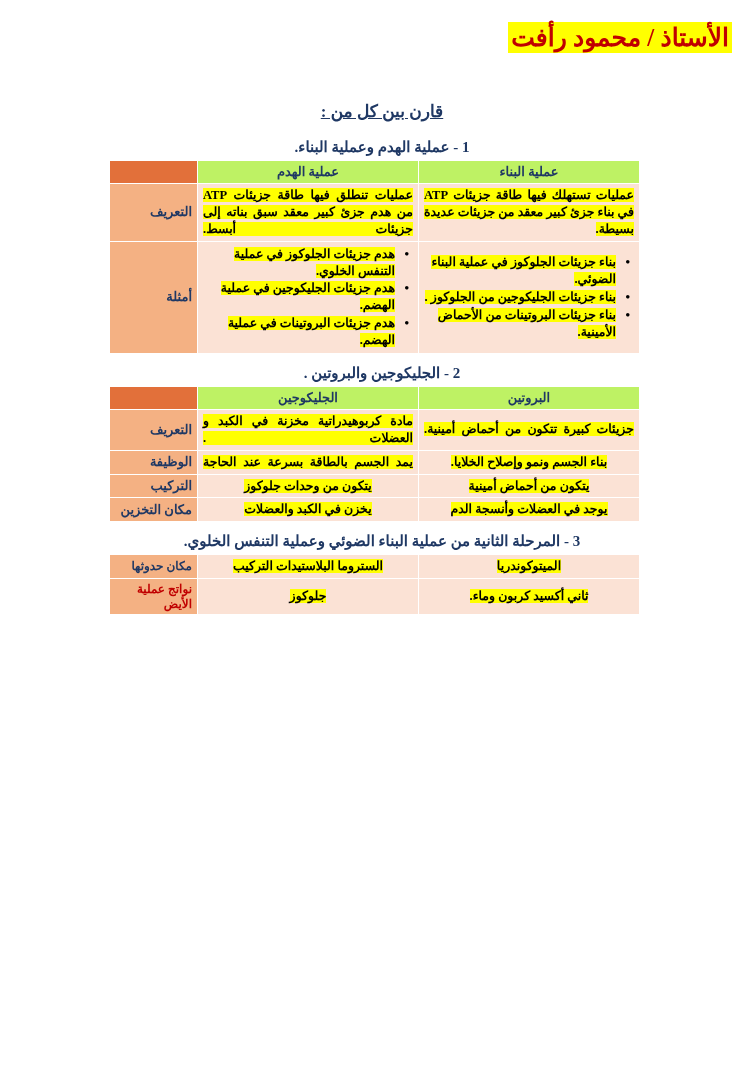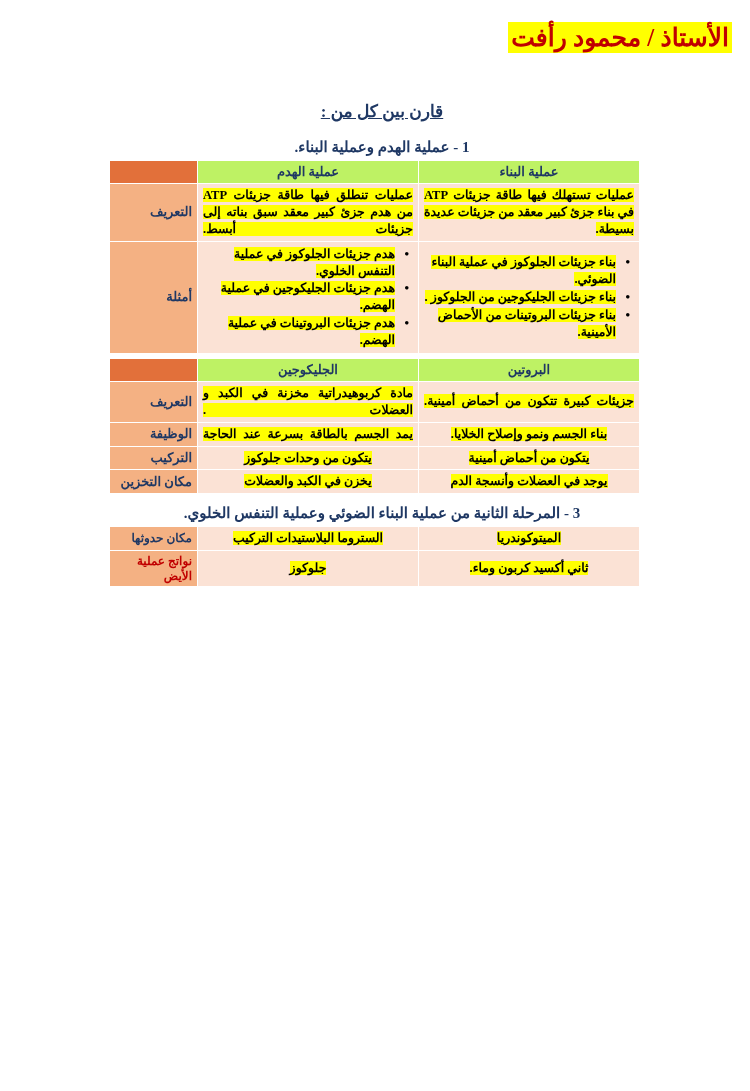--- a/index.html
+++ b/index.html
@@ -199,20 +199,21 @@
               <li><span class="hl">هدم جزيئات الجلوكوز في عملية التنفس الخلوي.</span></li>
               <li><span class="hl">هدم جزيئات الجليكوجين في عملية الهضم.</span></li>
               <li><span class="hl">هدم جزيئات البروتينات في عملية الهضم.</span></li>
             </ul>
           </td>
           <td class="rowlabel">أمثلة</td>
         </tr>
       </tbody>
     </table>
 
+    <div class="section-heading">2 - الجليكوجين والبروتين .</div>
 
     <table class="cmp t2">
       <colgroup>
         <col style="width:221px">
         <col style="width:221px">
         <col style="width:88px">
       </colgroup>
       <tbody>
         <tr>
           <th class="hdr">البروتين</th>

